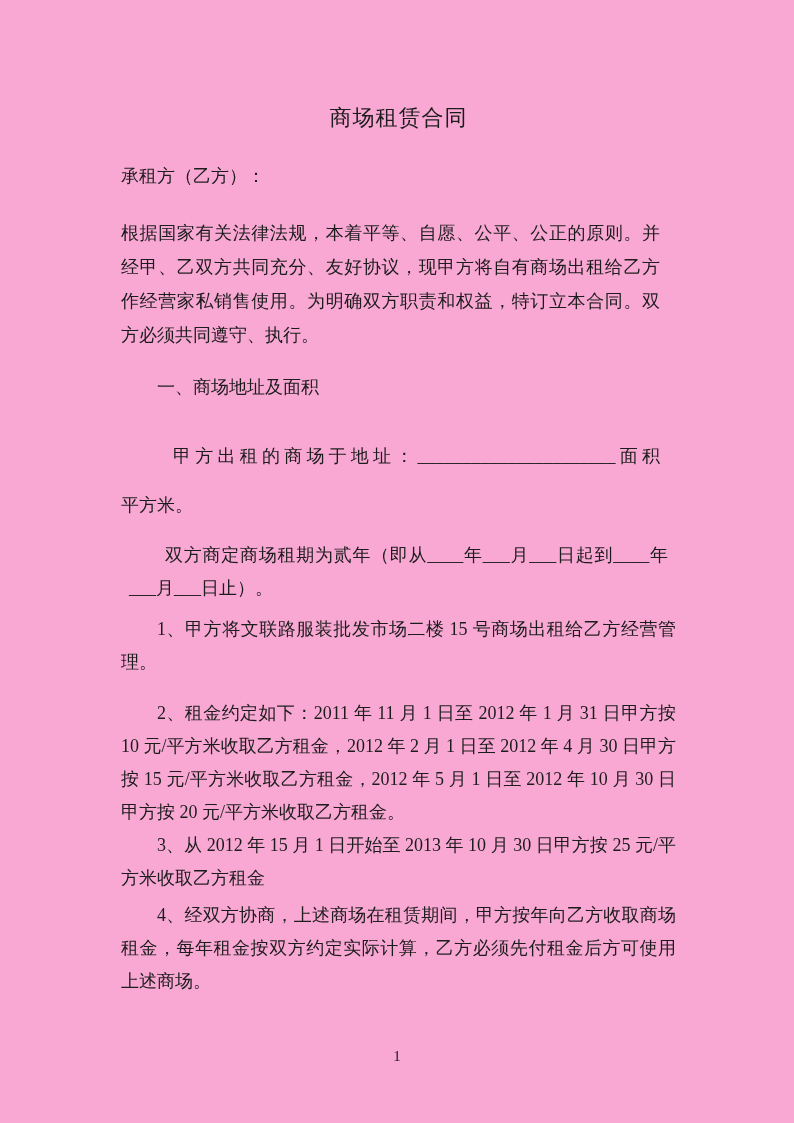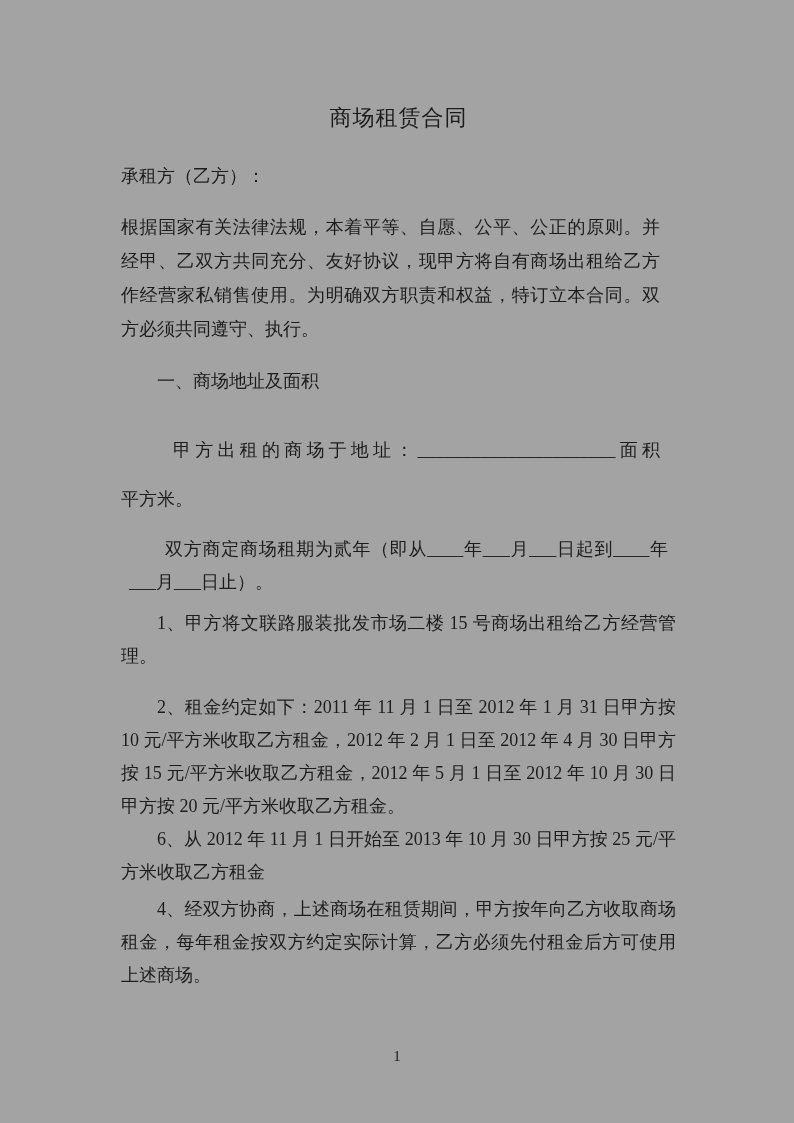--- a/index.html
+++ b/index.html
@@ -5,21 +5,21 @@
   html, body {
     margin: 0;
     padding: 0;
     background: #ffffff;
   }
   .page {
     position: relative;
     width: 794px;
     height: 1123px;
     margin: 0 auto;
-    background: #a3a3a3;
+    background: #f9a8d4;
     overflow: hidden;
     font-family: "Liberation Serif", "DejaVu Serif", serif;
     color: #1c1c1c;
   }
   .content {
     position: absolute;
     left: 121px;
     top: 101px;
     width: 555px;
     font-size: 18px;
@@ -31,21 +31,21 @@
     text-align: center;
     letter-spacing: 1px;
     margin: 0 0 26px 0;
     font-weight: normal;
   }
   .party-line {
     line-height: 33px;
     margin: 0 0 19px 0;
   }
   .party-line.second {
-    margin-bottom: 17px;
+    margin-bottom: 23px;
   }
   .preamble {
     line-height: 34px;
     text-align: justify;
     margin: 0 16px 19px 0;
   }
   .sec-heading {
     text-indent: 2em;
     line-height: 33px;
     margin: 0;
@@ -111,20 +111,20 @@
 
     <p class="address-tail">平方米。</p>
 
 
     <p class="term-line">双方商定商场租期为贰年（即从____年___月___日起到____年___月___日止）。</p>
 
     <p class="clause c1">1、甲方将文联路服装批发市场二楼 15 号商场出租给乙方经营管理。</p>
 
     <p class="clause">2、租金约定如下：2011 年 11 月 1 日至 2012 年 1 月 31 日甲方按 10 元/平方米收取乙方租金，2012 年 2 月 1 日至 2012 年 4 月 30 日甲方按 15 元/平方米收取乙方租金，2012 年 5 月 1 日至 2012 年 10 月 30 日甲方按 20 元/平方米收取乙方租金。</p>
 
-    <p class="clause c3">6、从 2012 年 11 月 1 日开始至 2013 年 10 月 30 日甲方按 25 元/平方米收取乙方租金</p>
+    <p class="clause c3">3、从 2012 年 15 月 1 日开始至 2013 年 10 月 30 日甲方按 25 元/平方米收取乙方租金</p>
 
     <p class="clause">4、经双方协商，上述商场在租赁期间，甲方按年向乙方收取商场租金，每年租金按双方约定实际计算，乙方必须先付租金后方可使用上述商场。</p>
 
   </div>
 
   <div class="page-footer">1</div>
 </div>
 
 </body></html>

